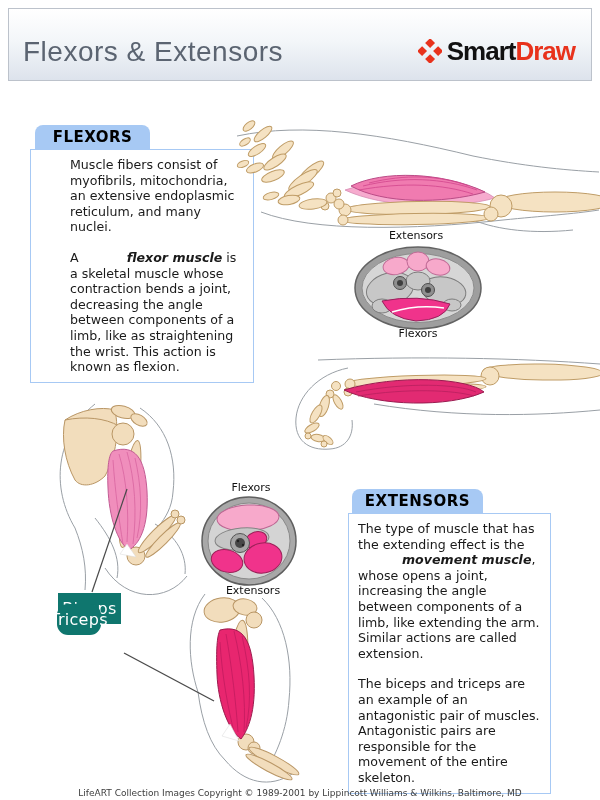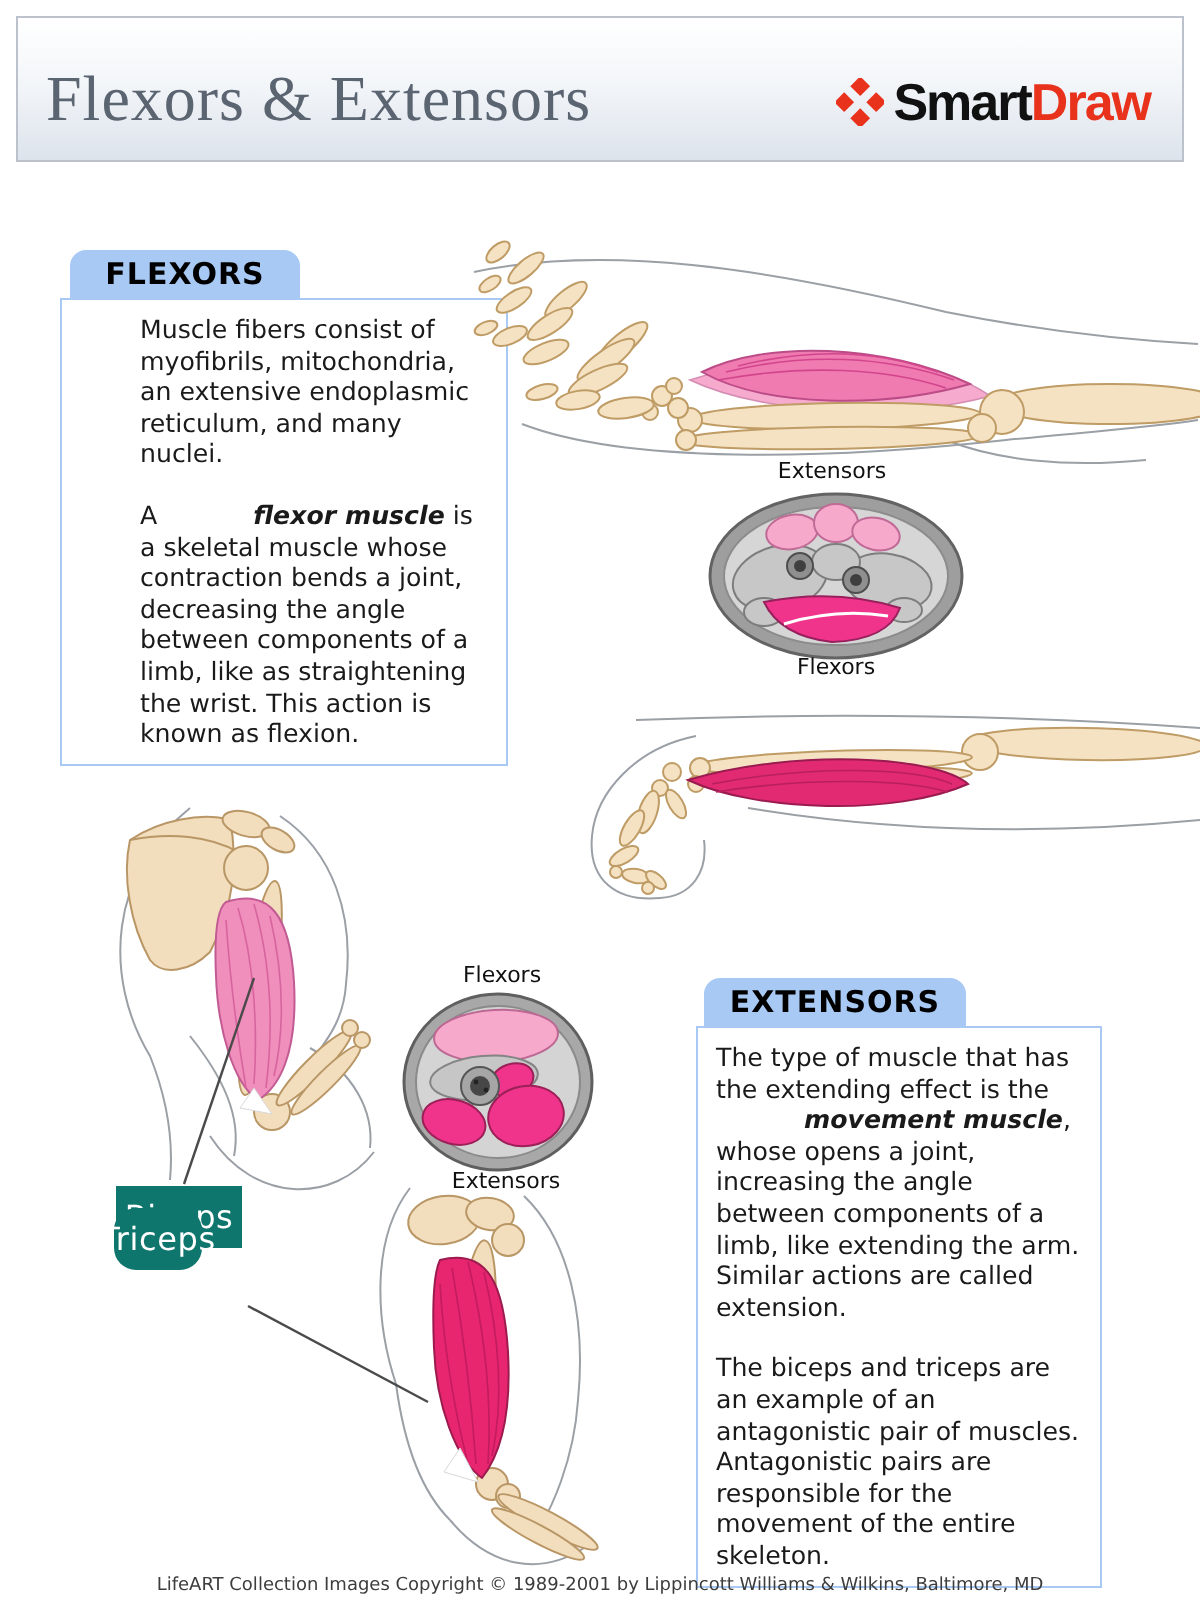--- a/index.html
+++ b/index.html
@@ -4,22 +4,22 @@
 <style>
   html,body{margin:0;padding:0;background:#fff;}
   #canvas{position:relative;width:600px;height:800px;background:#ffffff;overflow:hidden;
           font-family:"DejaVu Sans",sans-serif;}
 
   
   .header{position:absolute;left:8px;top:8px;width:582px;height:71px;
           border:1px solid #bcc2cb;
           background:linear-gradient(180deg,#ffffff 0%,#f3f6f9 45%,#dde3ec 100%);}
   .page-title{position:absolute;left:14px;bottom:12px;
-              font-family:Liberation Serif, serif;
-              font-size:32px;color:#5b6471;letter-spacing:0.5px;}
+              font-family:Liberation Sans, sans-serif;
+              font-size:28px;color:#5b6471;letter-spacing:0.5px;}
   .logo{position:absolute;right:16px;bottom:16px;display:flex;align-items:center;gap:5px;}
   .logo-text{font-family:"Liberation Sans",sans-serif;font-weight:bold;font-size:26px;
              letter-spacing:-1px;line-height:1;}
   .logo-smart{color:#111111;}
   .logo-draw{color:#e8321c;}
 
   
   .tab{position:absolute;background:#a7c9f4;border-radius:8px 8px 0 0;
        display:flex;align-items:center;justify-content:center;
        font-weight:bold;font-size:15px;color:#000;letter-spacing:0.5px;}

